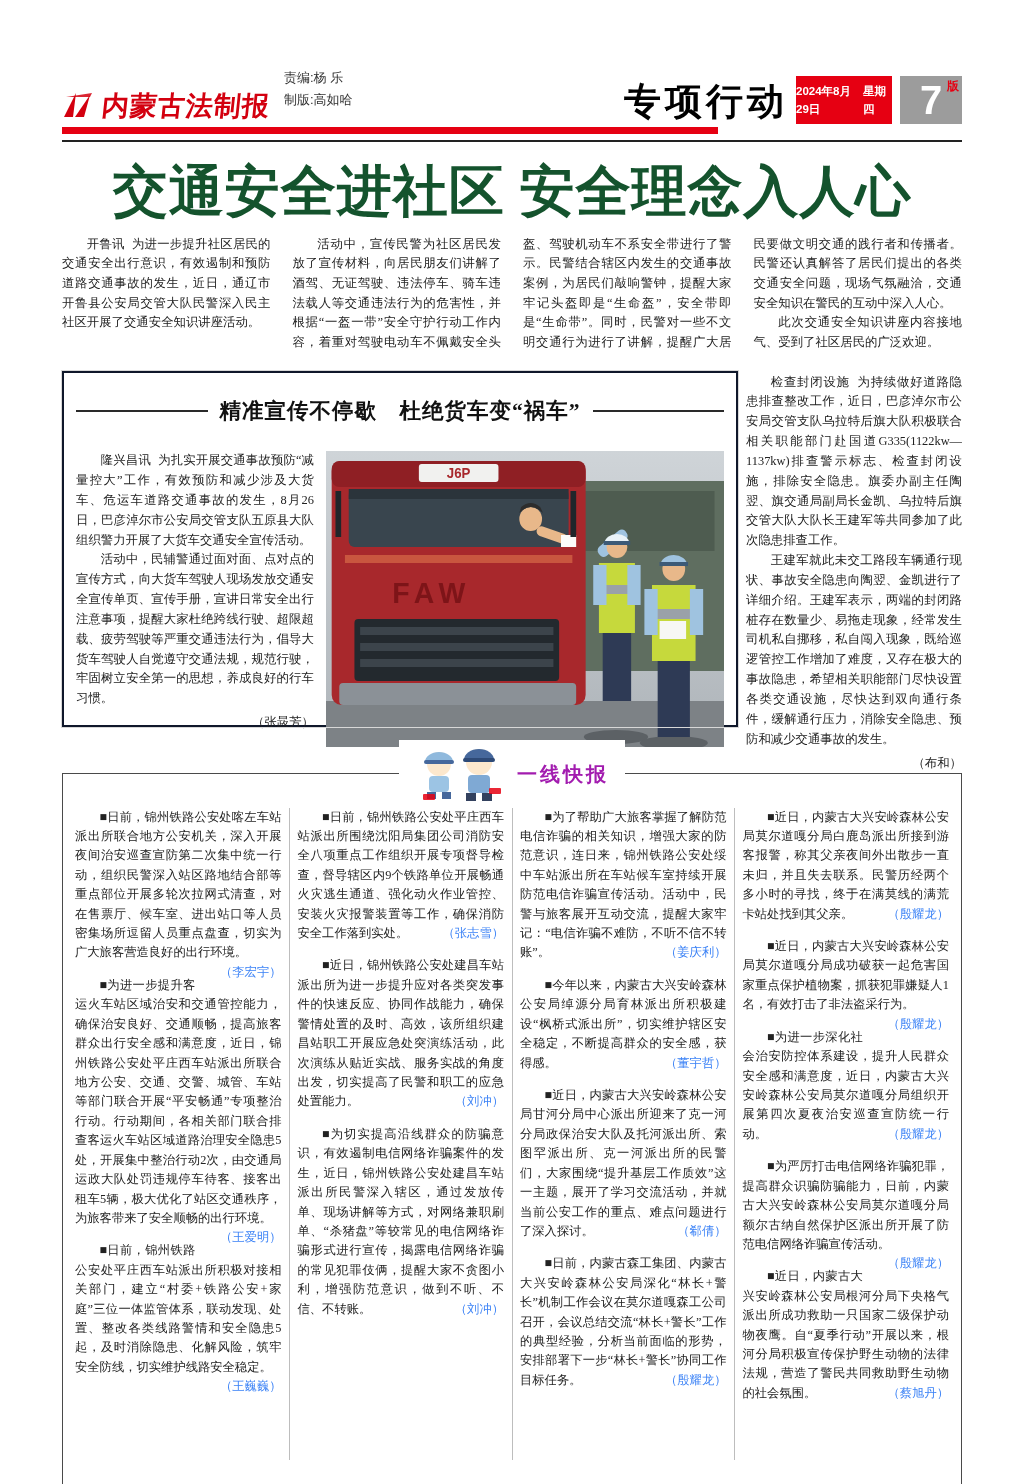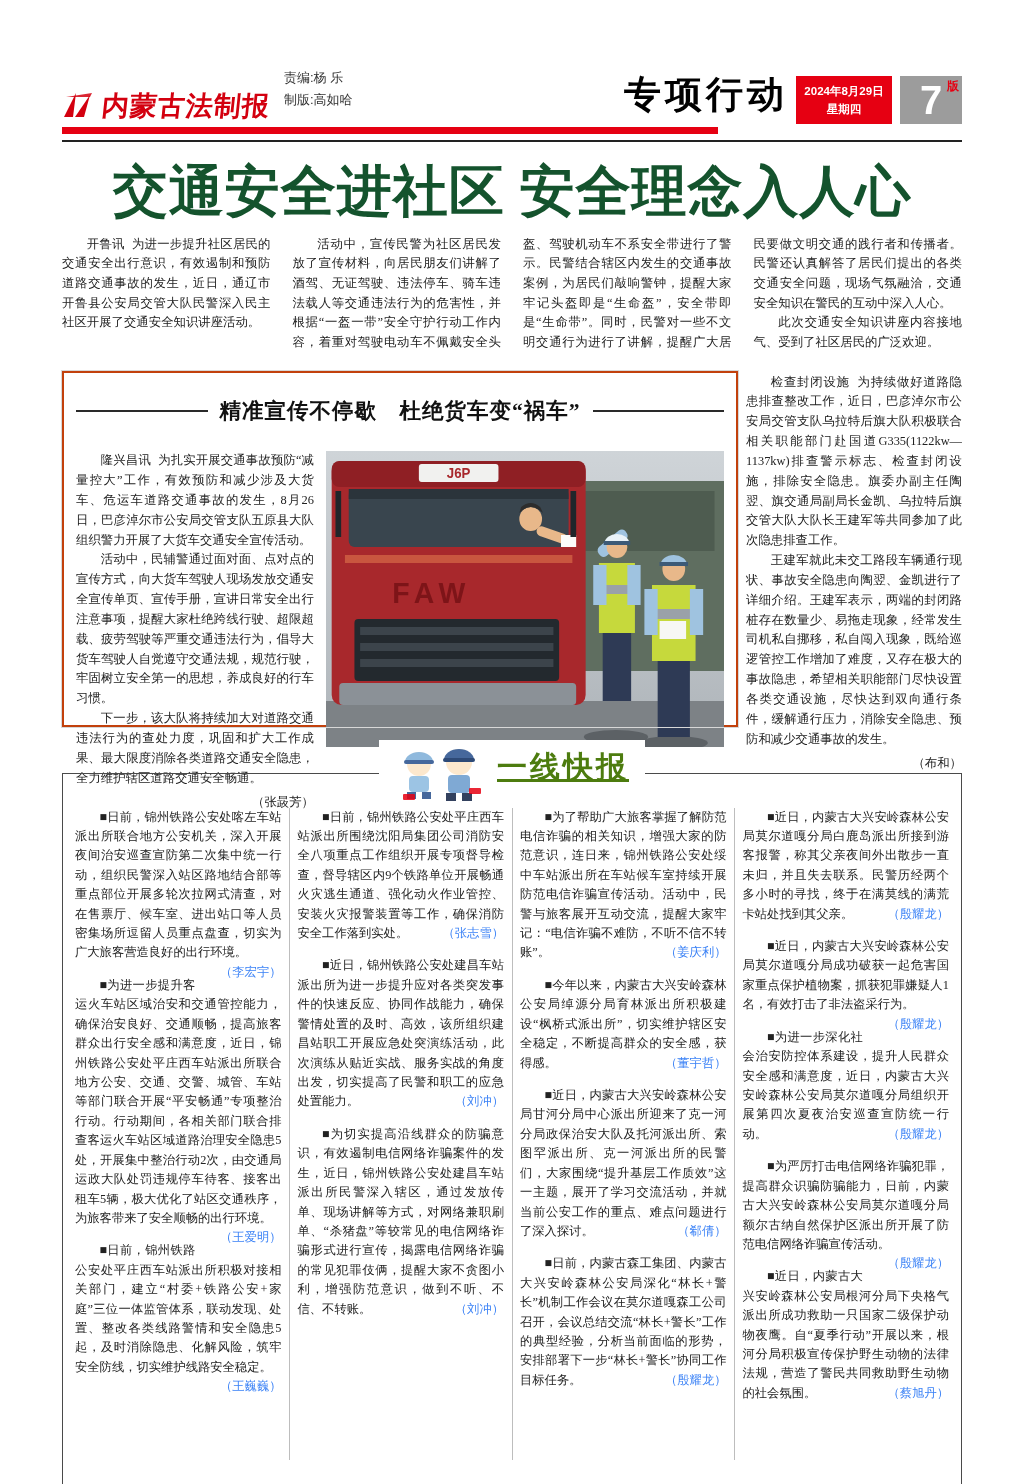--- a/index.html
+++ b/index.html
@@ -6,64 +6,64 @@
   .page{position:relative;width:1024px;height:1484px;margin:0 auto;background:#ffffff;
         font-family:"Liberation Serif","DejaVu Serif",serif;color:#222;box-sizing:border-box;
         padding:58px 62px 20px;overflow:hidden;}
   
   .masthead{display:flex;align-items:flex-end;position:relative;height:66px;}
   .brand{display:flex;align-items:center;gap:6px;}
   .brand-name{font-size:27px;font-weight:900;color:#d3000f;transform:skewX(-6deg);
         letter-spacing:1px;font-family:"Liberation Serif","DejaVu Serif",serif;}
   .editors{margin-left:14px;font-size:13px;color:#333;line-height:1.7;align-self:center;
         font-family:"Liberation Sans","DejaVu Sans",sans-serif;padding-bottom:4px;}
-  .head-right{position:absolute;right:0;bottom:0;display:flex;gap:8px;}
+  .head-right{position:absolute;right:0;bottom:0;display:flex;align-items:flex-end;gap:8px;}
   .section-title{font-family:"Liberation Sans","DejaVu Sans",sans-serif;font-weight:900;
         font-size:37px;letter-spacing:4px;color:#000;line-height:1;padding-bottom:4px;}
-  .date-box{background:#e60012;color:#fff;width:96px;height:48px;display:flex;flex-direction:column;
+  .date-box{background:#e60012;color:#fff;width:96px;height:48px;display:flex;flex-direction:row;
         align-items:center;justify-content:center;font-family:"Liberation Sans","DejaVu Sans",sans-serif;
         font-size:11.5px;font-weight:bold;line-height:1.6;}
   .pagenum-box{position:relative;background:#9c9c9c;color:#fff;width:62px;height:48px;
         display:flex;align-items:center;justify-content:center;}
   .pagenum-box .num{font-family:"Liberation Sans","DejaVu Sans",sans-serif;font-size:40px;font-weight:900;line-height:1;}
   .pagenum-box .ban{position:absolute;top:2px;right:3px;color:#e60012;font-size:12px;font-weight:bold;}
   .red-bar{height:7px;background:#e60012;margin-top:3px;width:656px;}
   .head-rule{border-top:2px solid #222;margin-top:6px;}
   
   .headline{margin:20px 0 12px;text-align:center;font-size:55px;font-weight:900;letter-spacing:1px;
         line-height:1.1;color:#14532d;white-space:nowrap;}
   
   .lede{column-count:4;column-gap:22px;height:122px;font-size:12.4px;line-height:1.59;text-align:justify;}
   .lede p{margin:0;text-indent:2em;}
   .lead-in{font-weight:normal;margin-right:4px;}
   .sig{float:right;color:#3b82f6;}
   
   .mid-band{display:flex;gap:8px;margin-top:14px;height:356px;}
-  .feature-box{width:676px;box-sizing:border-box;border:2px solid #c2410c;outline:1px solid #d8d8d8;
+  .feature-box{width:676px;box-sizing:border-box;border:2px solid #0f172a;outline:1px solid #d8d8d8;
         padding:4px 12px 10px;position:relative;}
   .feature-title-row{display:flex;align-items:center;gap:12px;margin:2px 0 8px;}
   .feature-title-row .line{flex:1;border-top:2px solid #2a2a2a;}
   .feature-title{font-size:21.5px;font-weight:900;letter-spacing:1px;white-space:nowrap;color:#111;}
   .feature-content{display:flex;gap:12px;}
   .feature-text{width:238px;font-size:12.4px;line-height:1.6;text-align:justify;}
   .feature-text p{margin:0;text-indent:2em;}
   .feature-text .sig-line{text-align:right;text-indent:0;margin-top:4px;}
   .feature-photo{flex:1;height:296px;}
   .feature-photo svg{width:100%;height:100%;display:block;}
   .side-story{flex:1;padding-top:2px;}
   .side-title{font-size:21px;font-weight:900;line-height:1.35;text-align:center;color:#0d0d0d;margin:0 0 8px;}
   .side-body{font-size:12.4px;line-height:1.6;text-align:justify;}
   .side-body p{margin:0;text-indent:2em;}
   .side-body .sig-line{text-align:right;text-indent:0;margin-top:4px;}
   
   .express{position:relative;margin-top:46px;border:1.5px solid #4a4a4a;height:712px;box-sizing:border-box;}
   .express-head{position:absolute;top:-34px;left:50%;transform:translateX(-50%);
         display:flex;align-items:flex-end;gap:10px;background:#fff;padding:0 16px;height:62px;}
-  .express-title{color:#4d7c0f;font-family:"Liberation Sans","DejaVu Sans",sans-serif;
-        font-weight:900;font-size:30px;letter-spacing:3px;padding-bottom:14px;text-decoration:underline;}
+  .express-title{color:#a21caf;font-family:"Liberation Sans","DejaVu Sans",sans-serif;
+        font-weight:900;font-size:20px;letter-spacing:3px;padding-bottom:14px;}
   .express-cols{column-count:4;column-gap:16px;column-rule:1px solid #bdbdbd;height:652px;
         margin:34px 12px 0;font-size:12.3px;line-height:1.58;text-align:justify;overflow:hidden;}
   .x-item{margin:0 0 13px;text-indent:2em;break-inside:avoid-column;}
 </style>
 </head>
 <body>
 
 <div class="page">
 
   <header class="masthead">
@@ -119,23 +119,20 @@
         <span class="line"></span>
       </div>
       <div class="feature-content">
         <div class="feature-text">
           <p>
             <b class="lead-in">隆兴昌讯</b>
             <span>为扎实开展交通事故预防“减量控大”工作，有效预防和减少涉及大货车、危运车道路交通事故的发生，8月26日，巴彦淖尔市公安局交管支队五原县大队组织警力开展了大货车交通安全宣传活动。</span>
           </p>
           <p>
             <span>活动中，民辅警通过面对面、点对点的宣传方式，向大货车驾驶人现场发放交通安全宣传单页、宣传手册，宣讲日常安全出行注意事项，提醒大家杜绝跨线行驶、超限超载、疲劳驾驶等严重交通违法行为，倡导大货车驾驶人自觉遵守交通法规，规范行驶，牢固树立安全第一的思想，养成良好的行车习惯。</span>
-          </p>
-          <p>
-            <span>下一步，该大队将持续加大对道路交通违法行为的查处力度，巩固和扩大工作成果、最大限度消除各类道路交通安全隐患，全力维护辖区道路交通安全畅通。</span>
           </p>
           <p class="sig-line">（张晸芳）</p>
         </div>
         <div class="feature-photo">
           <svg viewBox="0 0 420 296" preserveAspectRatio="none">
             <defs>
               <linearGradient id="sky" x1="0" y1="0" x2="0" y2="1">
                 <stop offset="0" stop-color="#cfd4d8"></stop>
                   <stop offset="1" stop-color="#aeb4b9"></stop>
               </linearGradient>

